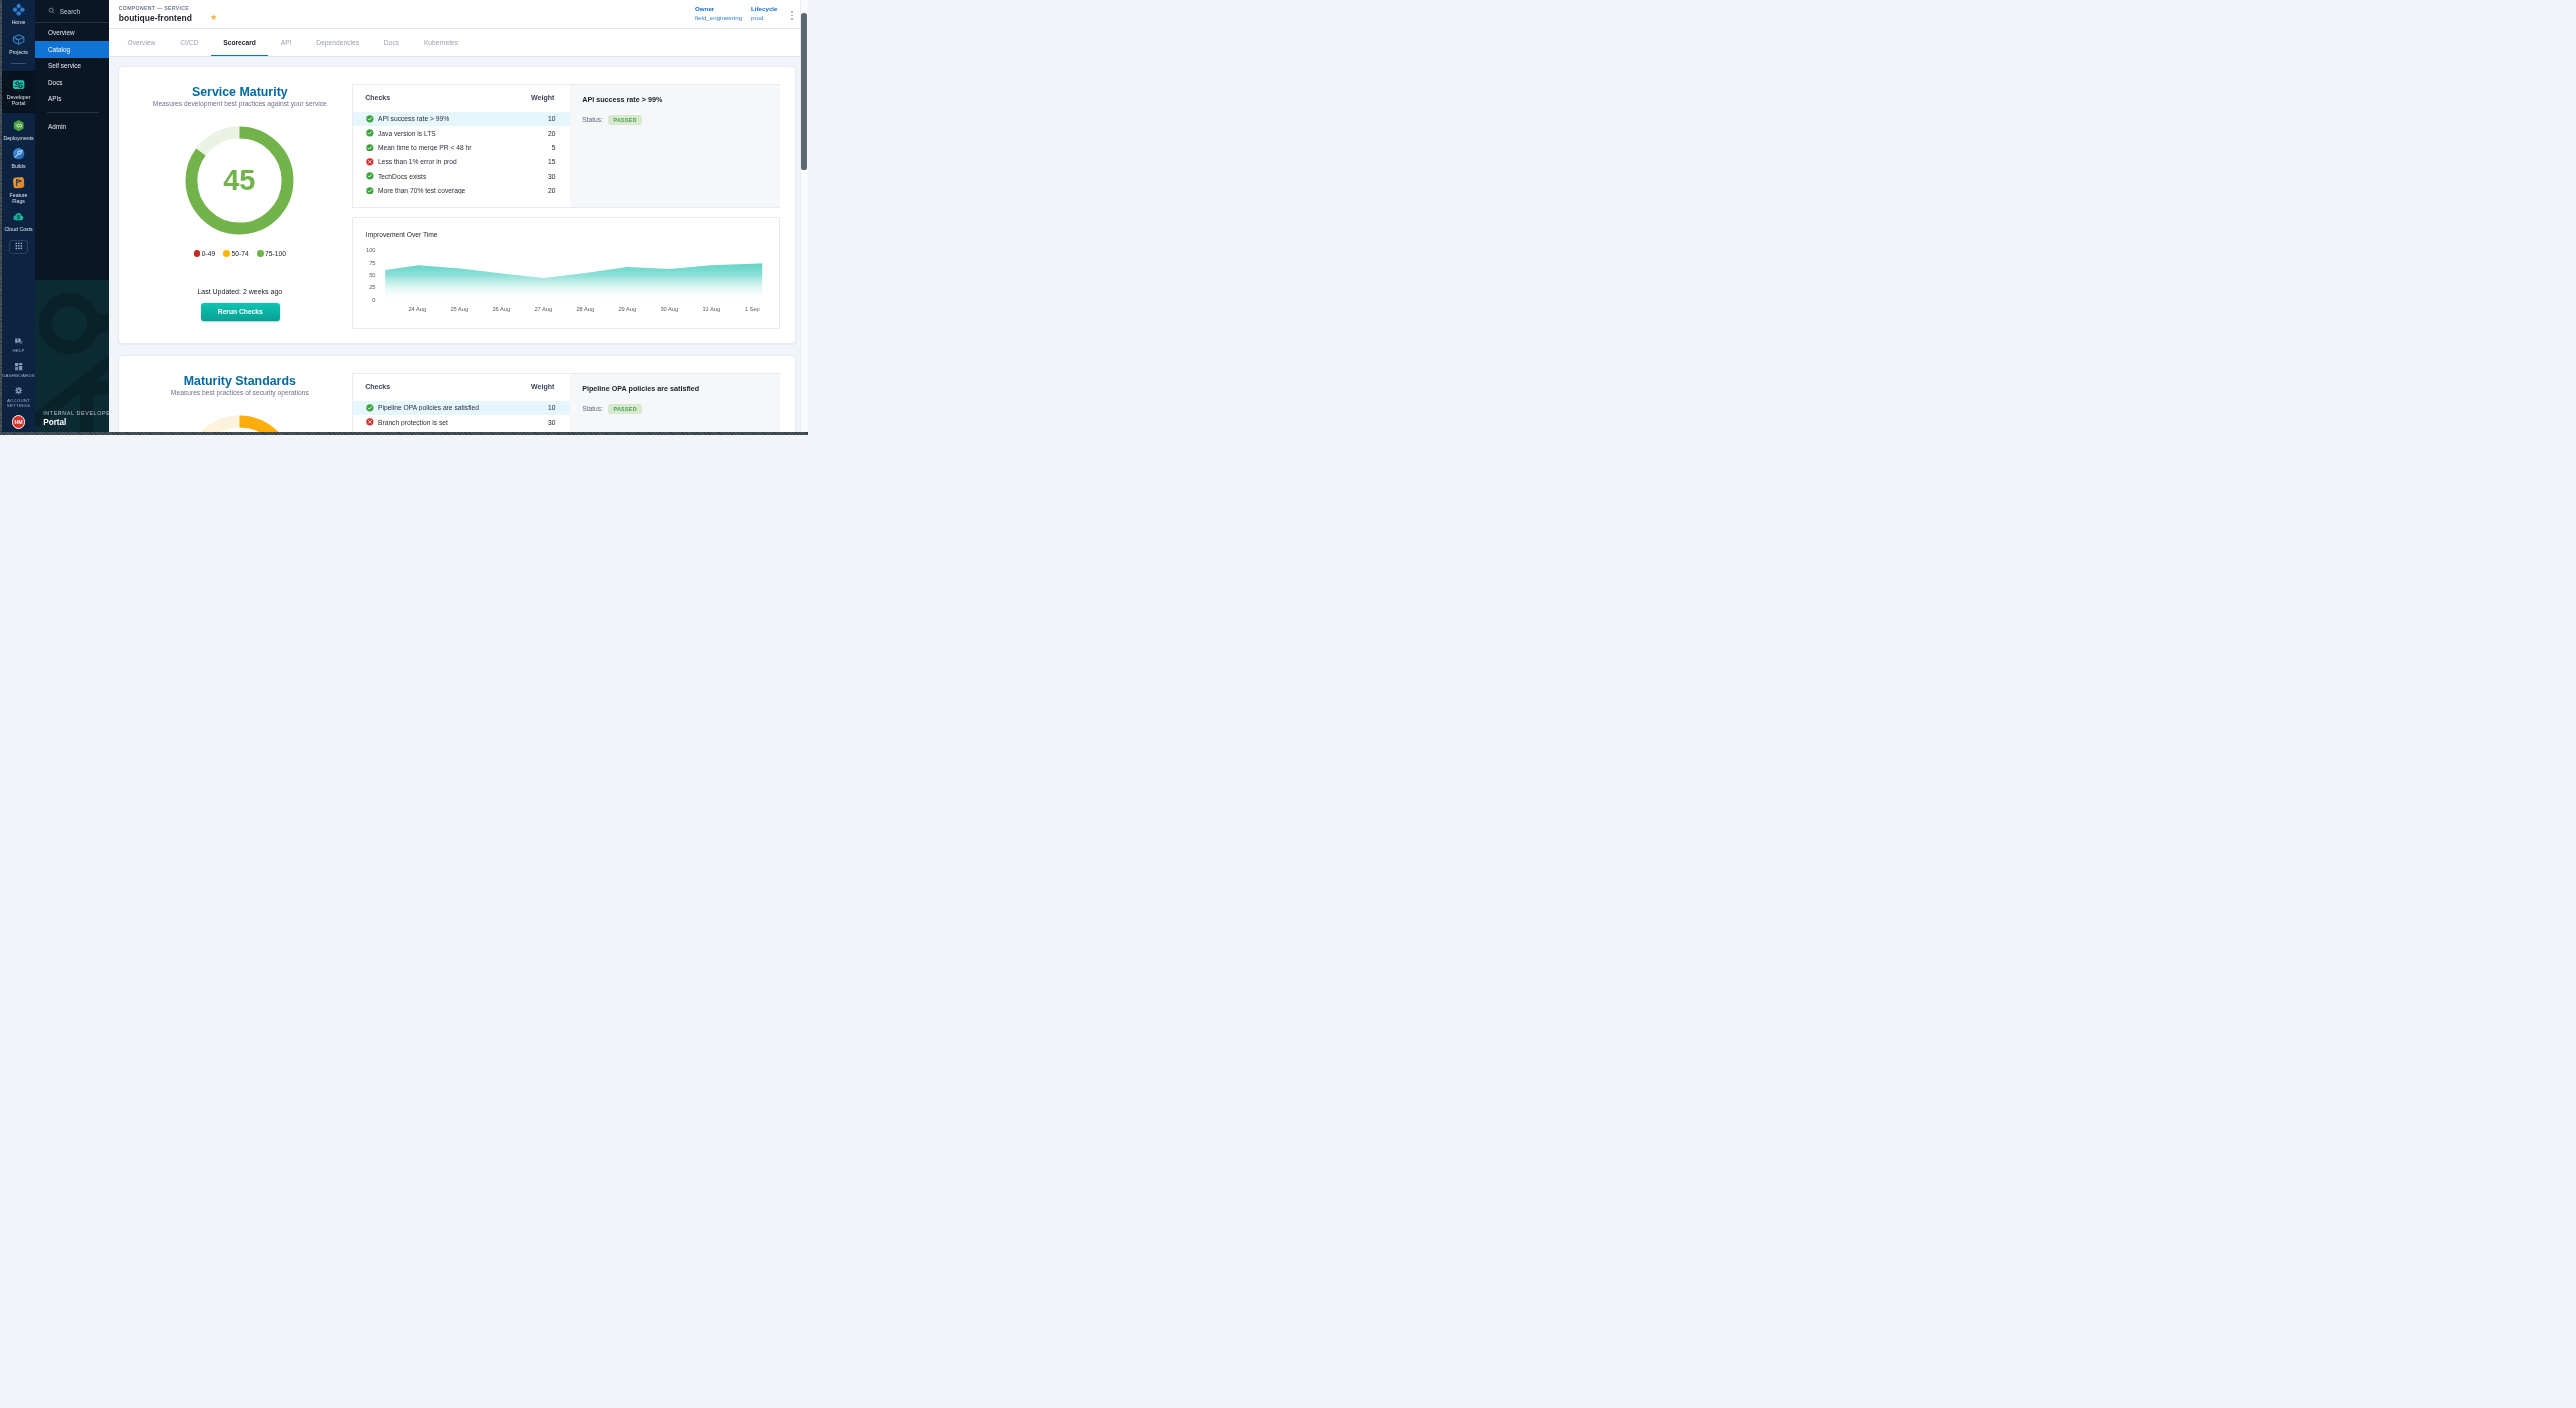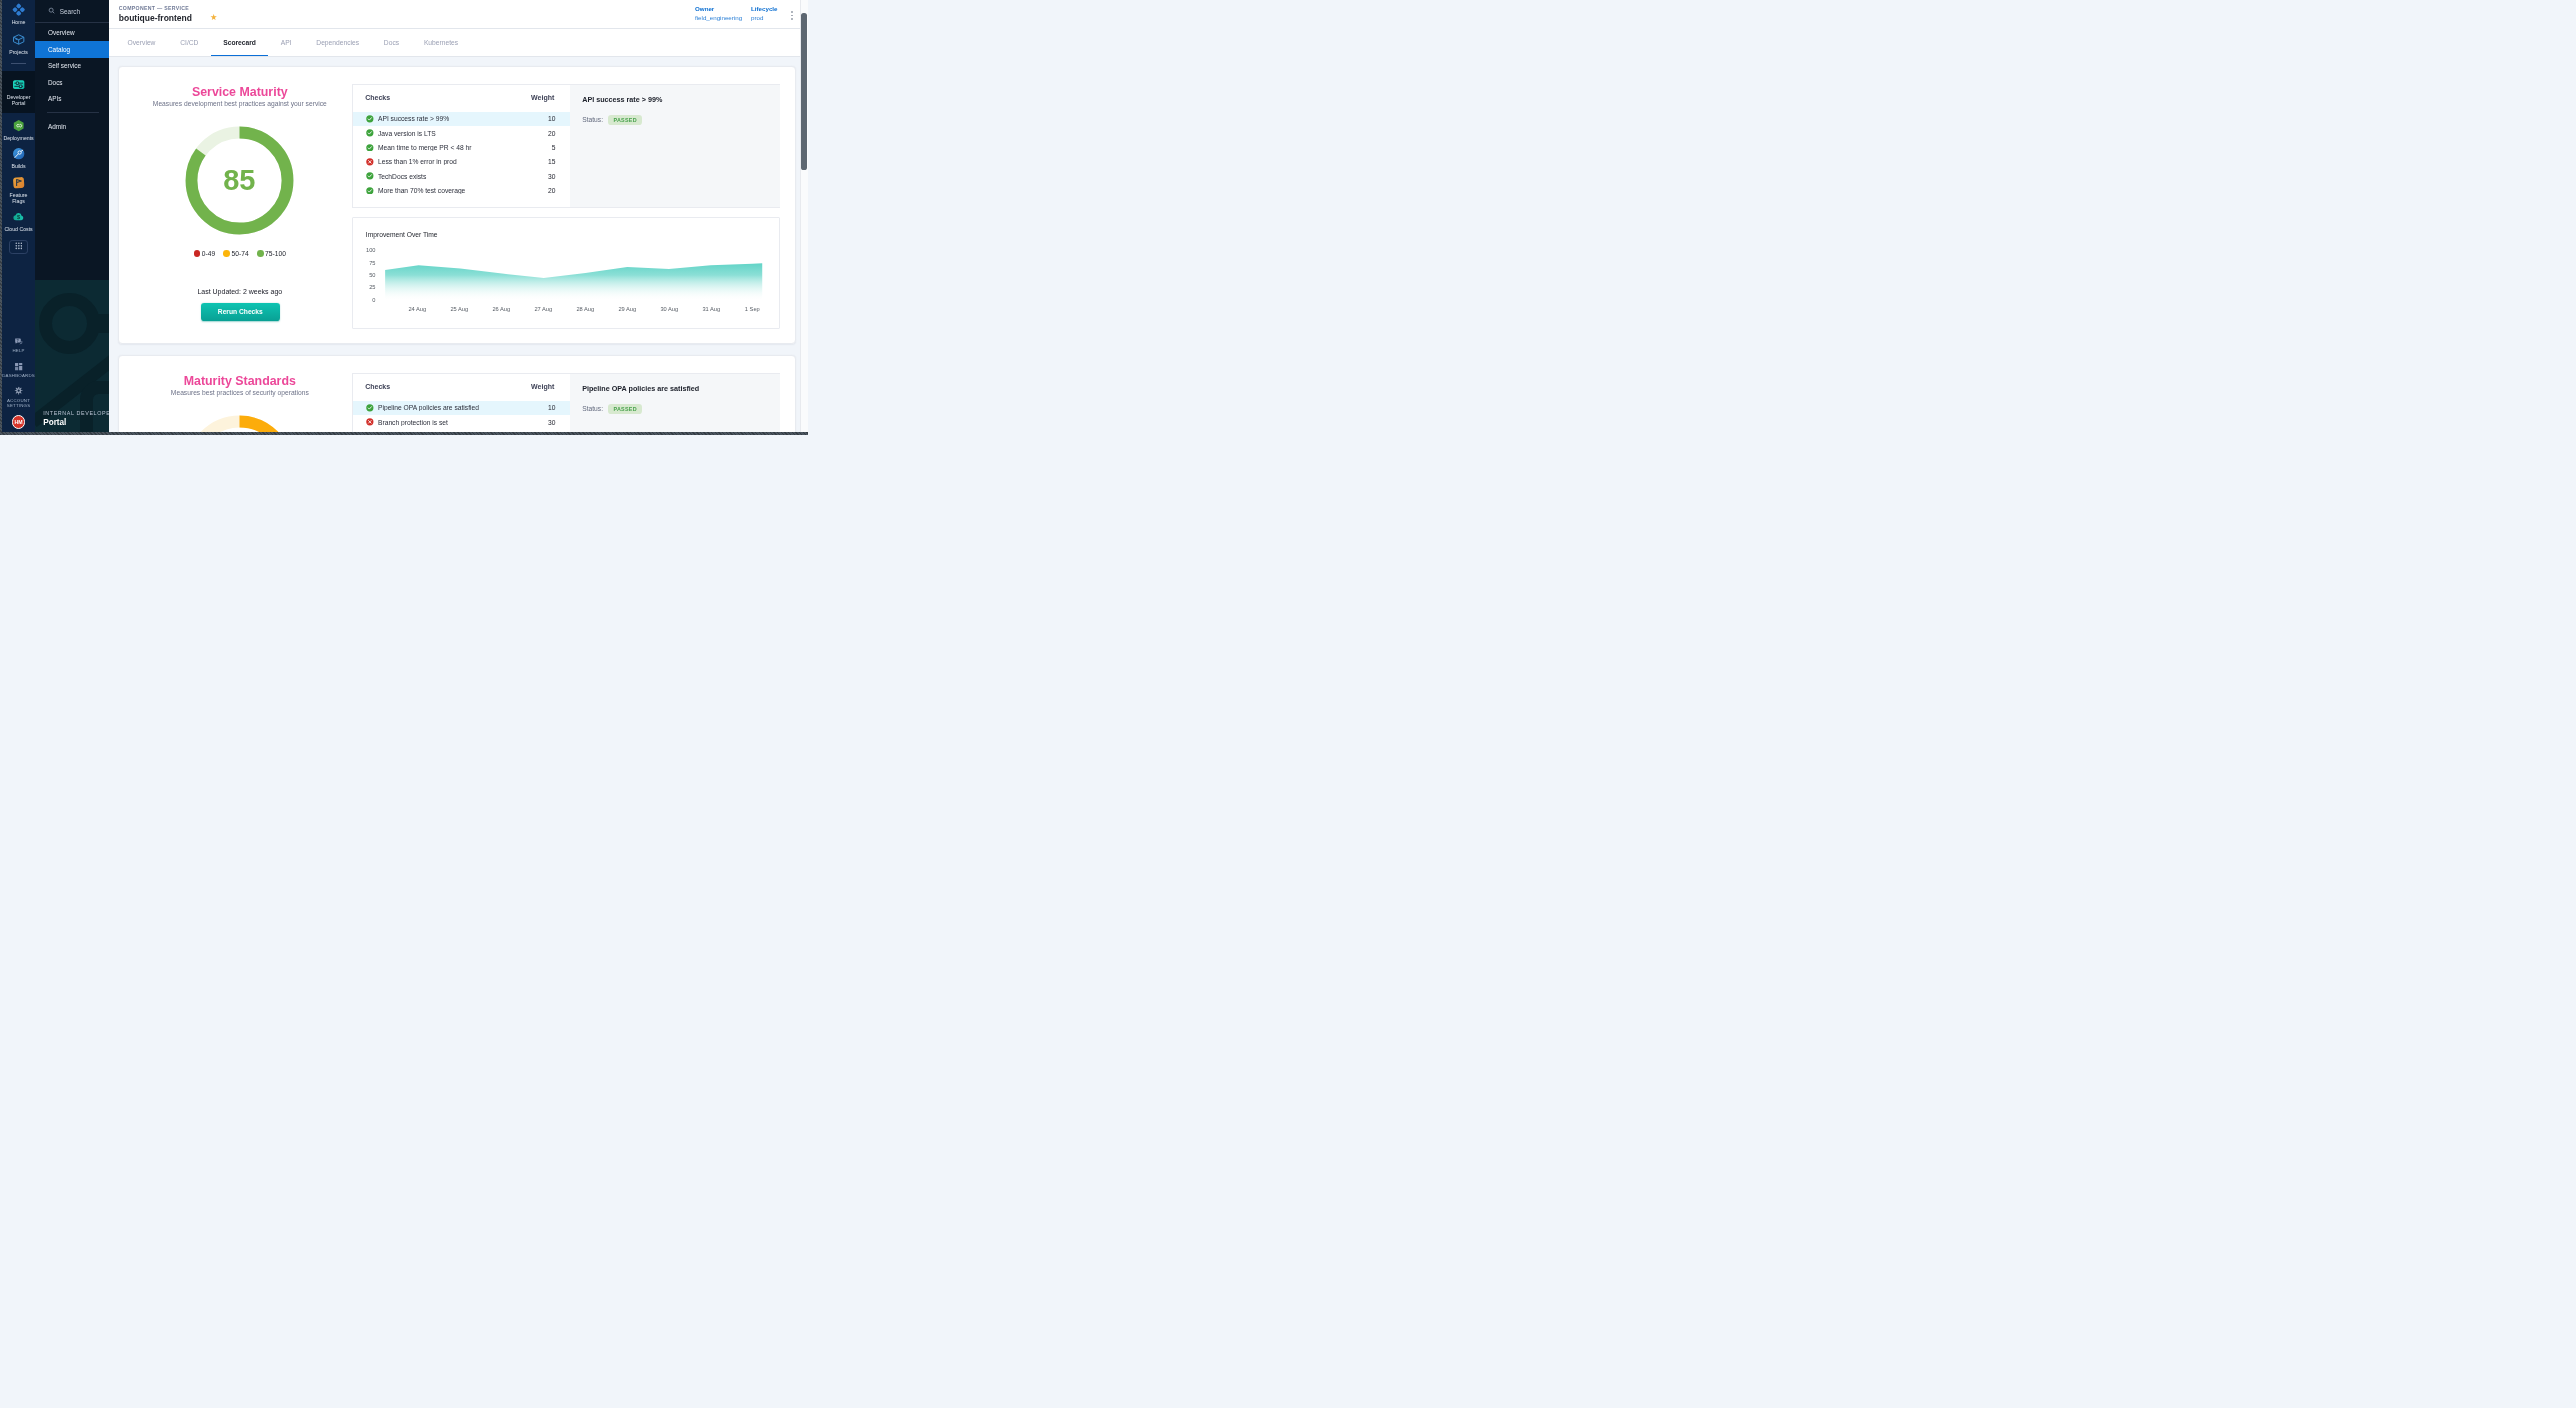--- a/index.html
+++ b/index.html
@@ -73,21 +73,21 @@
   .tabbar { position:absolute; left:0; top:29px; width:100%; height:28px; background:#fff; border-bottom:0.5px solid #e2e6ec;
     display:flex; align-items:stretch; padding-left:6.2px; }
   .tab { padding:0 12.4px; display:flex; align-items:center; font-size:6.7px; color:#9ba0b4; cursor:pointer; border-bottom:1.5px solid transparent; }
   .tab.active { color:#23262f; font-weight:bold; border-bottom-color:#0b6fd7; }
 
   
   .card { position:absolute; left:8.8px; width:678px; height:278px; background:#fff; border:0.5px solid #e8ebf0; border-radius:4.1px;
     box-shadow:0 0.5px 1.5px rgba(30,40,60,.06); overflow:hidden; }
   .card1 { top:66px; }
   .card2 { top:355px; }
-  .sc-title { position:absolute; left:0; width:242px; text-align:center; font-size:12.4px; font-weight:bold; color:#ec4899; }
+  .sc-title { position:absolute; left:0; width:242px; text-align:center; font-size:12.4px; font-weight:bold; color:#0369a1; }
   .sc-subtitle { position:absolute; left:0; width:242px; text-align:center; font-size:6.7px; color:#6d7288; }
   .donut-wrap { position:absolute; left:64px; top:57px; width:113px; height:113px; }
   .donut-wrap svg { width:113px; height:113px; }
   .donut-score { position:absolute; left:0; top:0; width:113px; height:113px; display:flex; align-items:center; justify-content:center;
     font-size:29px; font-weight:bold; }
   .legend-row { position:absolute; left:0; top:183px; width:242px; display:flex; justify-content:center; gap:8.2px; }
   .legend-item { display:flex; align-items:center; gap:1.5px; font-size:6.7px; color:#22252e; }
   .legend-dot { width:6.7px; height:6.7px; border-radius:50%; }
   .last-updated { position:absolute; left:0; top:221px; width:242px; text-align:center; font-size:7px; color:#20222c; }
   .rerun-btn { position:absolute; left:82px; top:236px; width:79px; height:17.5px; border:none; border-radius:3.1px;
@@ -348,21 +348,21 @@
       <div class="tab">Docs</div>
       <div class="tab">Kubernetes</div>
     </div>
 
   <div class="card card1">
     <div class="sc-title" style="top:18px">Service Maturity</div>
     <div class="sc-subtitle" style="top:33px">Measures development best practices against your service</div>
     <div class="donut-wrap"><svg viewBox="0 0 220 220">
     <circle cx="110" cy="110" r="93.5" fill="none" stroke="#eaf3e3" stroke-width="23"></circle>
     <circle cx="110" cy="110" r="93.5" fill="none" stroke="#72b34c" stroke-width="23" stroke-dasharray="499.35615228809763 88.12167393319373" transform="rotate(-90 110 110)"></circle>
-        </svg><div class="donut-score" style="color:#72b34c">85</div></div>
+        </svg><div class="donut-score" style="color:#72b34c">45</div></div>
     <div class="legend-row">
         <span class="legend-item">
       <span class="legend-dot" style="background:#c92723"></span>0-49</span>
         <span class="legend-item">
       <span class="legend-dot" style="background:#fcb50c"></span>50-74</span>
         <span class="legend-item">
       <span class="legend-dot" style="background:#72b34c"></span>75-100</span>
       </div>
     <div class="last-updated">Last Updated: 2 weeks ago</div>
     <button class="rerun-btn">Rerun Checks</button>

